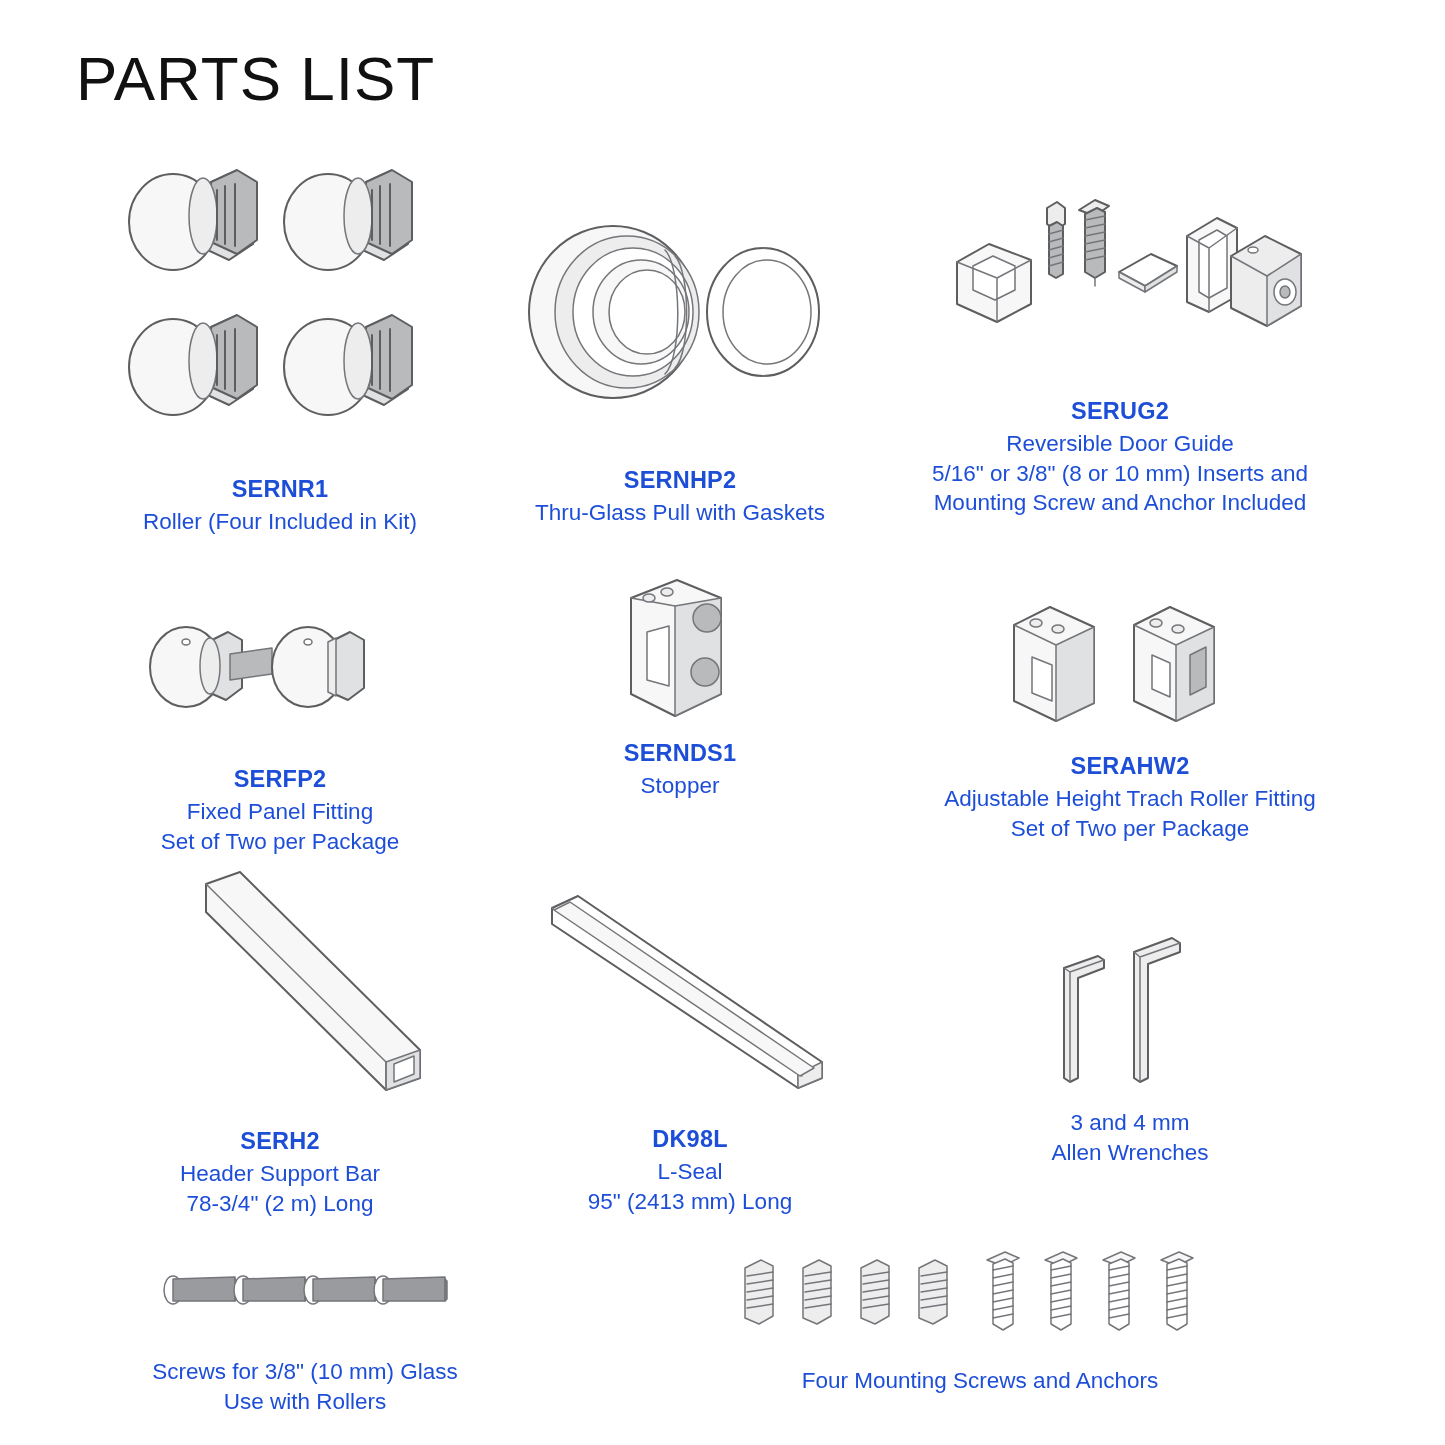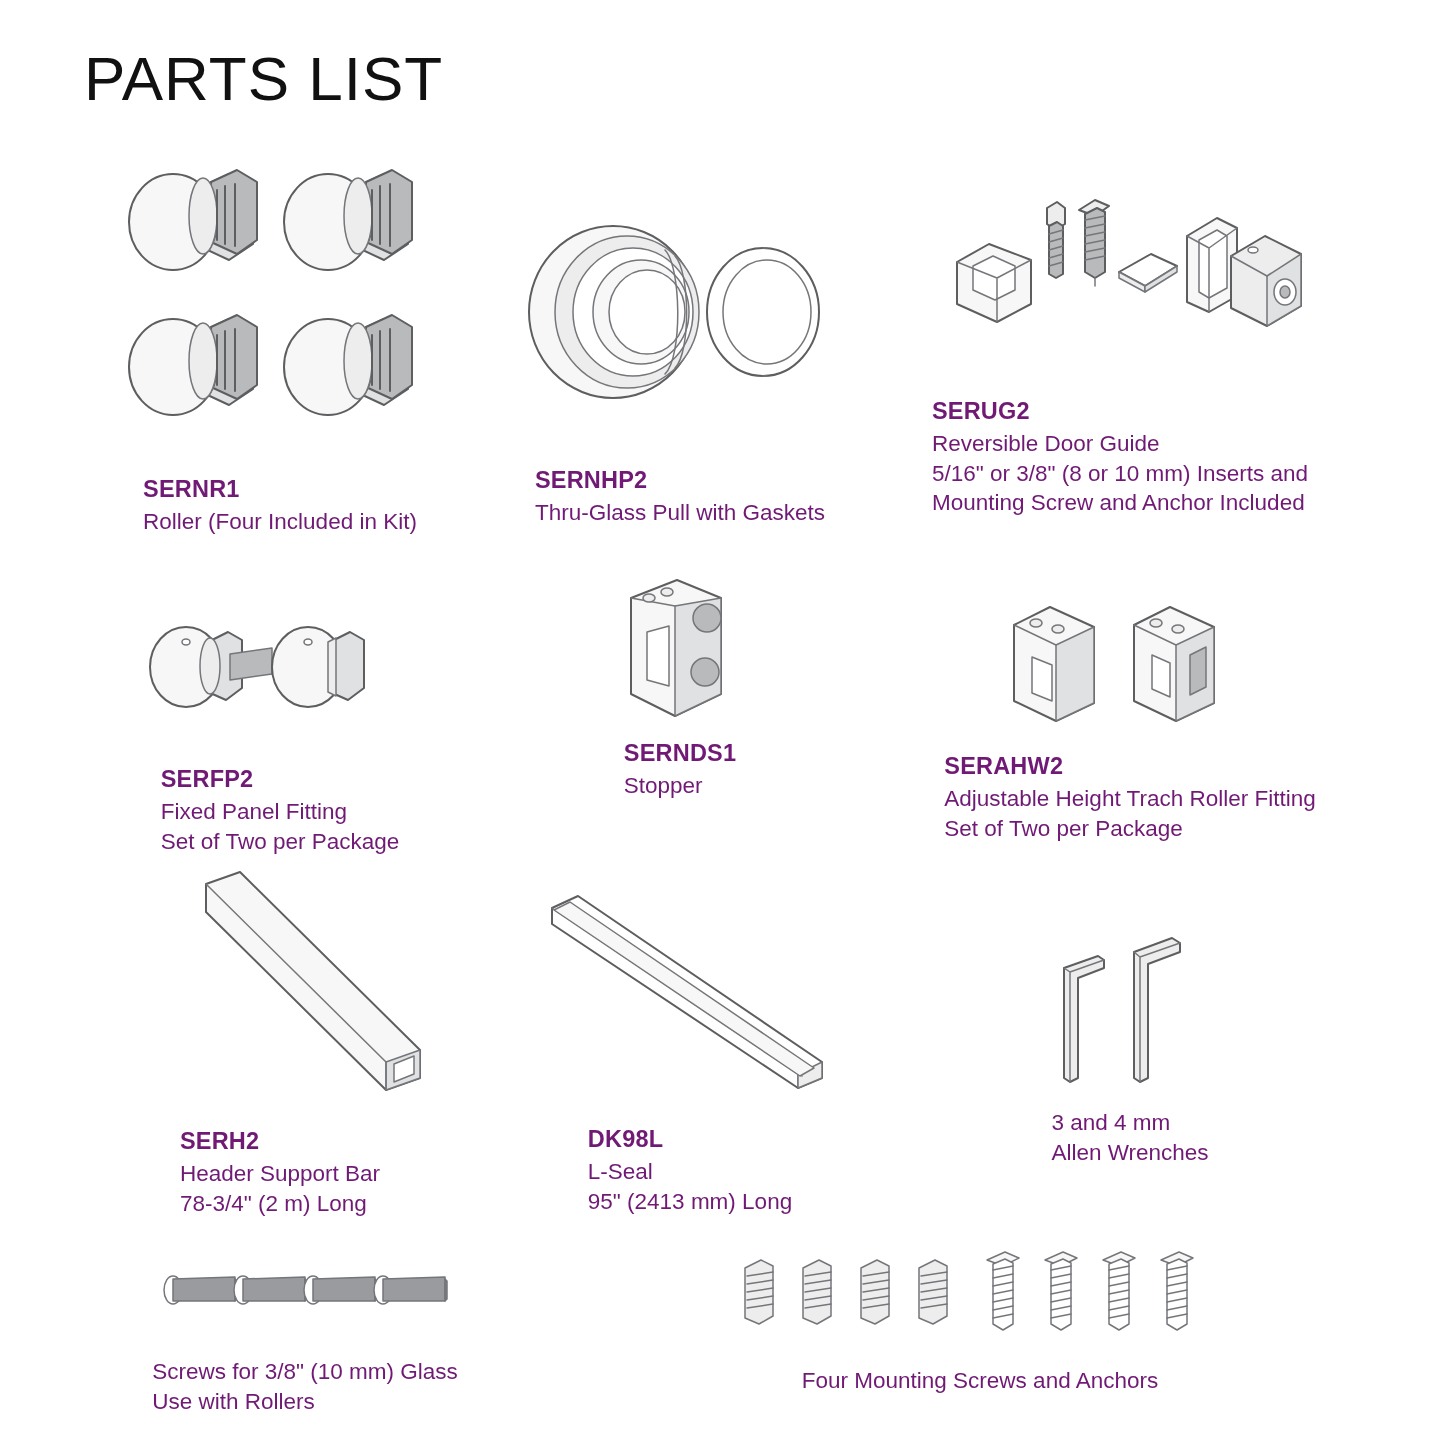--- a/index.html
+++ b/index.html
@@ -14,44 +14,44 @@
   }
   #page {
     position: relative;
     width: 1445px;
     height: 1445px;
     background: #ffffff;
     overflow: hidden;
   }
   .page-title {
     position: absolute;
-    left: 84px;
+    left: 76px;
     top: 48px;
     font-size: 62px;
     font-weight: 400;
     letter-spacing: 1px;
     line-height: 1;
     color: #111;
   }
 
   
   .cell {
     position: absolute;
     display: flex;
     flex-direction: column;
     align-items: center;
   }
   .art {
     position: relative;
     display: block;
   }
   .caption {
-    text-align: left;
+    text-align: center;
     line-height: 1.32;
-    color: #701a75;
+    color: #1d4ed8;
   }
   .cap-code {
     font-size: 23.5px;
     font-weight: bold;
     letter-spacing: 0.2px;
     margin-bottom: 2px;
   }
   .cap-line {
     font-size: 22.5px;
     font-weight: 400;

